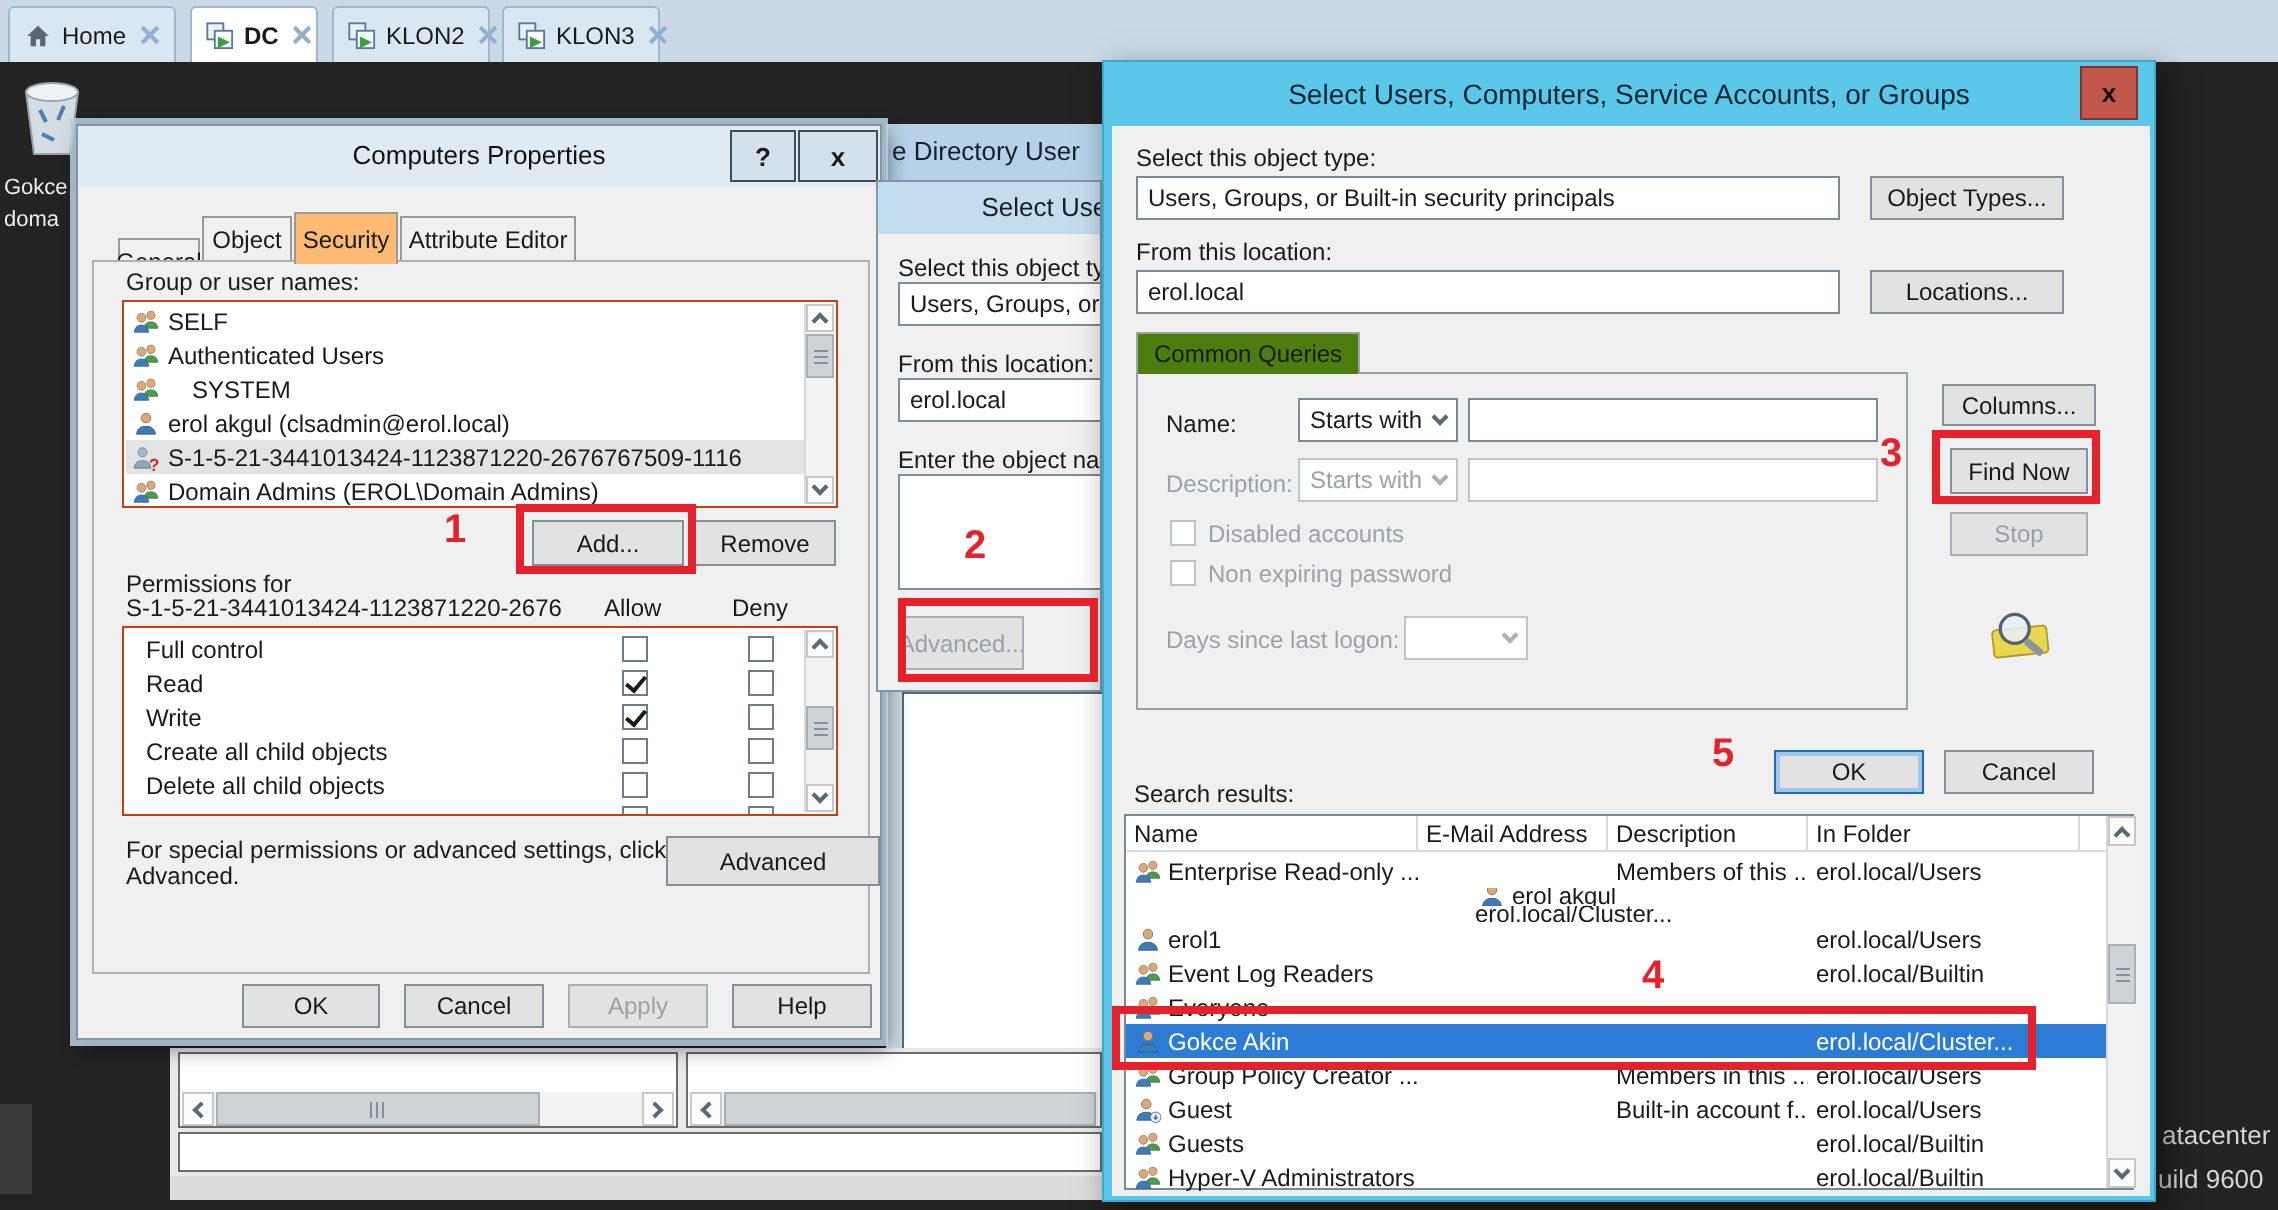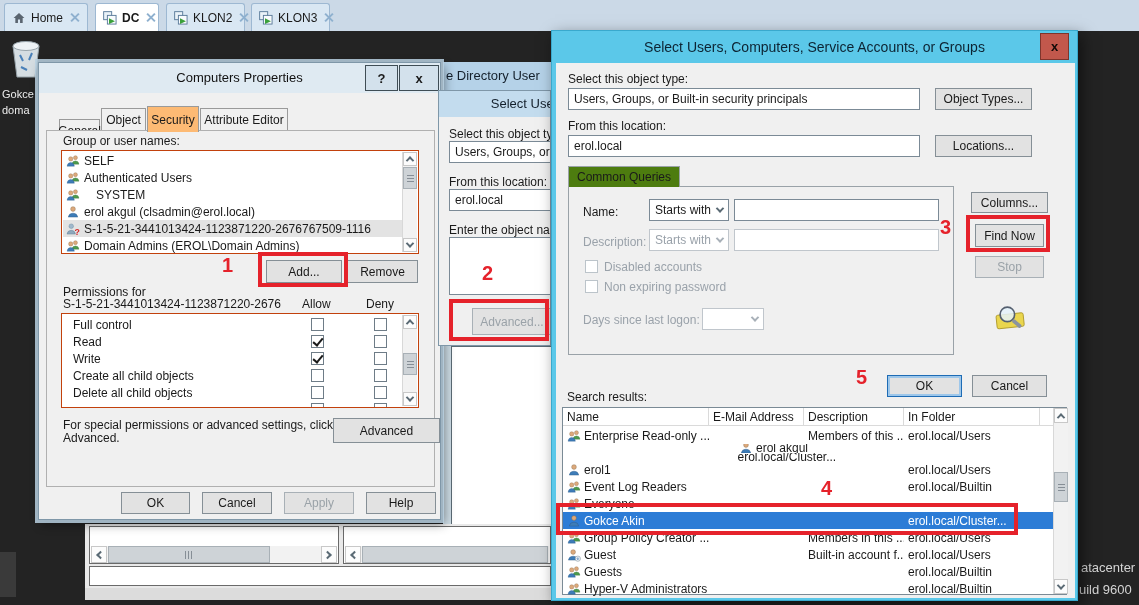--- a/index.html
+++ b/index.html
@@ -321,21 +321,21 @@
   <div class="dlg" style="left:438px;top:90px;width:113px;height:256px;overflow:hidden;box-shadow:none;">
     <div class="abs" style="left:0;top:0;width:420px;height:26px;background:#c3dcee;">
       <div style="text-align:center;font-size:13px;padding-top:5px;color:#14202c;white-space:nowrap;">Select Users, Computers, Service Accounts, or Groups</div>
     </div>
     <div class="lbl abs" style="left:10px;top:36px;">Select this object type:</div>
     <div class="field abs" style="left:10px;top:50px;width:330px;height:22px;">Users, Groups, or Built-in security principals</div>
     <div class="lbl abs" style="left:10px;top:84px;">From this location:</div>
     <div class="field abs" style="left:10px;top:98px;width:330px;height:22px;">erol.local</div>
     <div class="lbl abs" style="left:10px;top:132px;">Enter the object names to select (examples):</div>
     <div class="field abs" style="left:10px;top:146px;width:330px;height:58px;"></div>
-    <div class="btn dim abs" style="left:33px;top:217px;width:80px;height:27px;">Advanced...</div>
+    <div class="btn dim abs" style="left:11px;top:217px;width:62px;height:27px;">Advanced...</div>
   </div>
 
   <div class="abs" style="left:551px;top:30px;width:527px;height:571px;background:#5bc8e9;border:1px solid #39a9cd;box-shadow:4px 5px 14px rgba(0,0,0,.5);">
     <div style="text-align:center;font-size:14px;padding-top:8px;color:#0d2433;">Select Users, Computers, Service Accounts, or Groups</div>
     <div class="abs" style="left:488px;top:2px;width:29px;height:27px;background:#c2584c;border:1px solid #7e352c;
                 display:flex;align-items:center;justify-content:center;font-weight:bold;font-size:13px;color:#140a08;">x</div>
 
     <div class="abs" style="left:4px;top:32px;width:519px;height:535px;background:#f0f0f0;">
 
       <div class="lbl abs" style="left:12px;top:9px;">Select this object type:</div>

